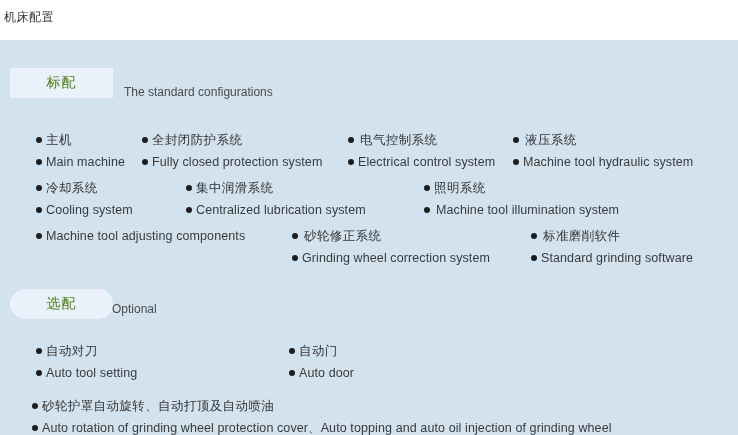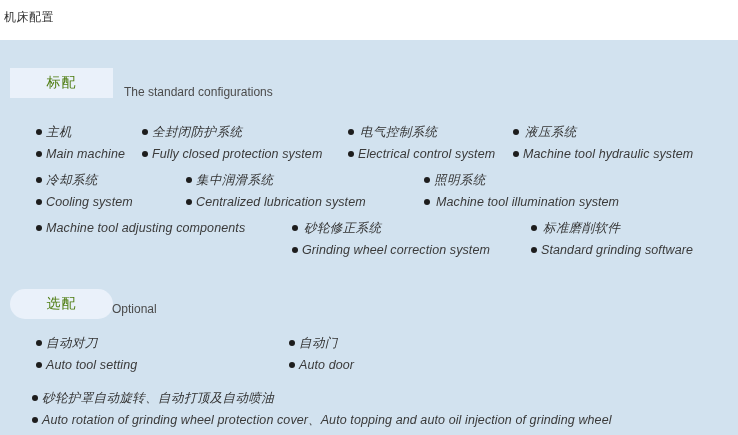--- a/index.html
+++ b/index.html
@@ -63,23 +63,22 @@
 
   
   .item-row {
     position: absolute;
     left: 0;
     width: 738px;
     height: 46px;
   }
   .item {
     position: absolute;
-    top: 4px;
+    top: 12px;
     white-space: nowrap;
-    font-style: italic;
   }
   .item-cn, .item-en {
     display: block;
     white-space: nowrap;
     line-height: 22px;
   }
   .item-cn {
     font-size: 12.5px;
     color: #333333;
     letter-spacing: 0.4px;

